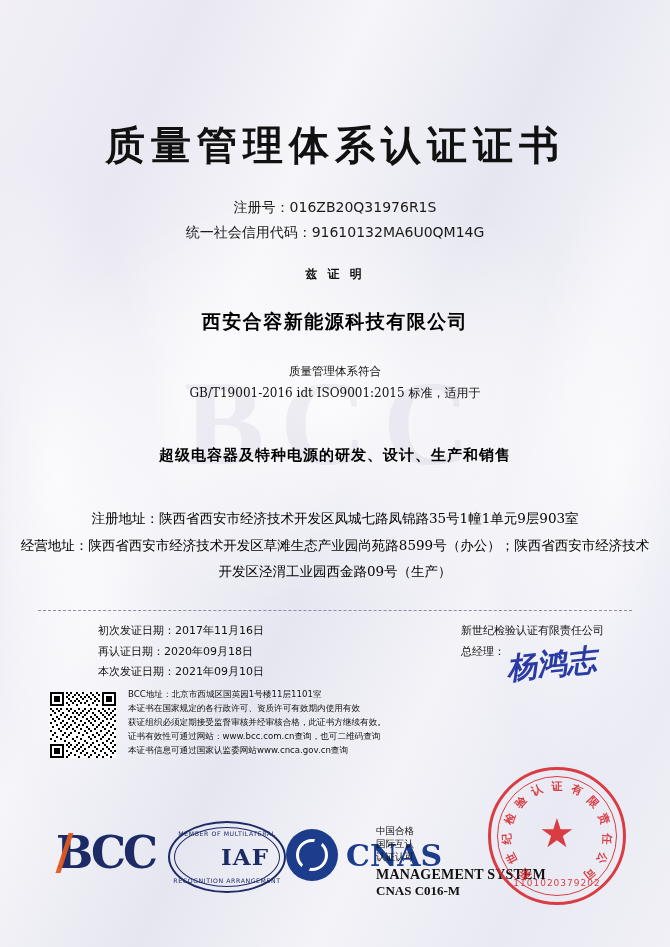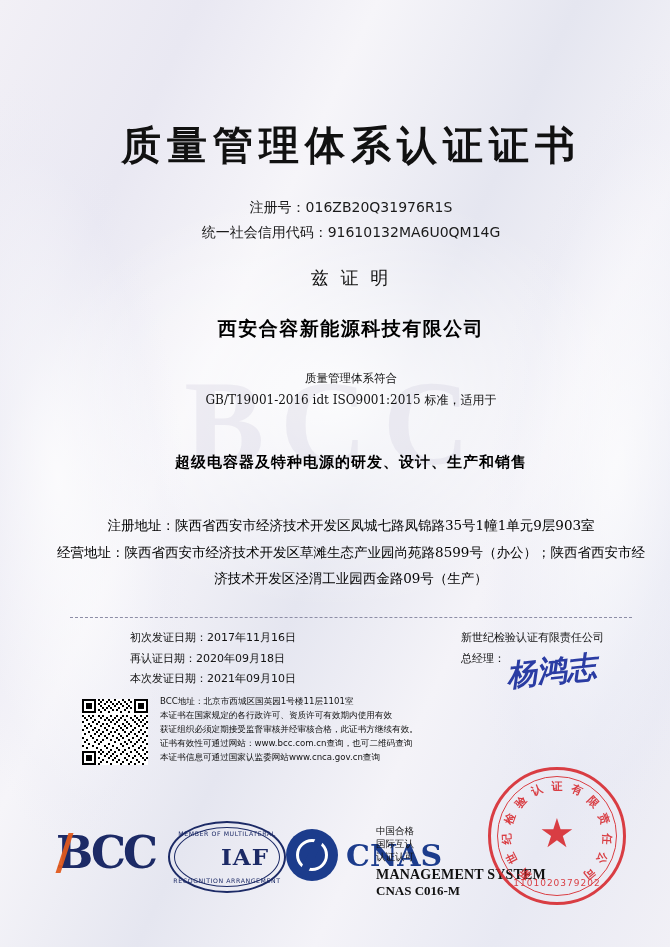--- a/index.html
+++ b/index.html
@@ -44,21 +44,20 @@
     font-weight: bold;
     color: rgba(190,186,210,0.22);
     user-select: none;
     pointer-events: none;
   }
 
   .content {
     position: relative;
     z-index: 3;
     padding: 0 20px;
-    margin-left: 32px;
   }
 
   .title {
     text-align: center;
     margin-top: 118px;
     font-family: "DejaVu Serif", "Liberation Serif", serif;
     font-size: 40px;
     font-weight: bold;
     letter-spacing: 6px;
     color: #111;
@@ -69,22 +68,22 @@
     margin-top: 22px;
     font-size: 14px;
     color: #1a1a1a;
     line-height: 1.75;
     font-family: "DejaVu Sans", sans-serif;
   }
 
   .hereby {
     text-align: center;
     margin-top: 22px;
-    font-size: 18px;
-    font-weight: normal;
+    font-size: 12px;
+    font-weight: bold;
     letter-spacing: 3px;
     color: #111;
     font-family: "DejaVu Serif", "Liberation Serif", serif;
   }
 
   .company {
     text-align: center;
     margin-top: 26px;
     font-size: 19px;
     font-weight: bold;

